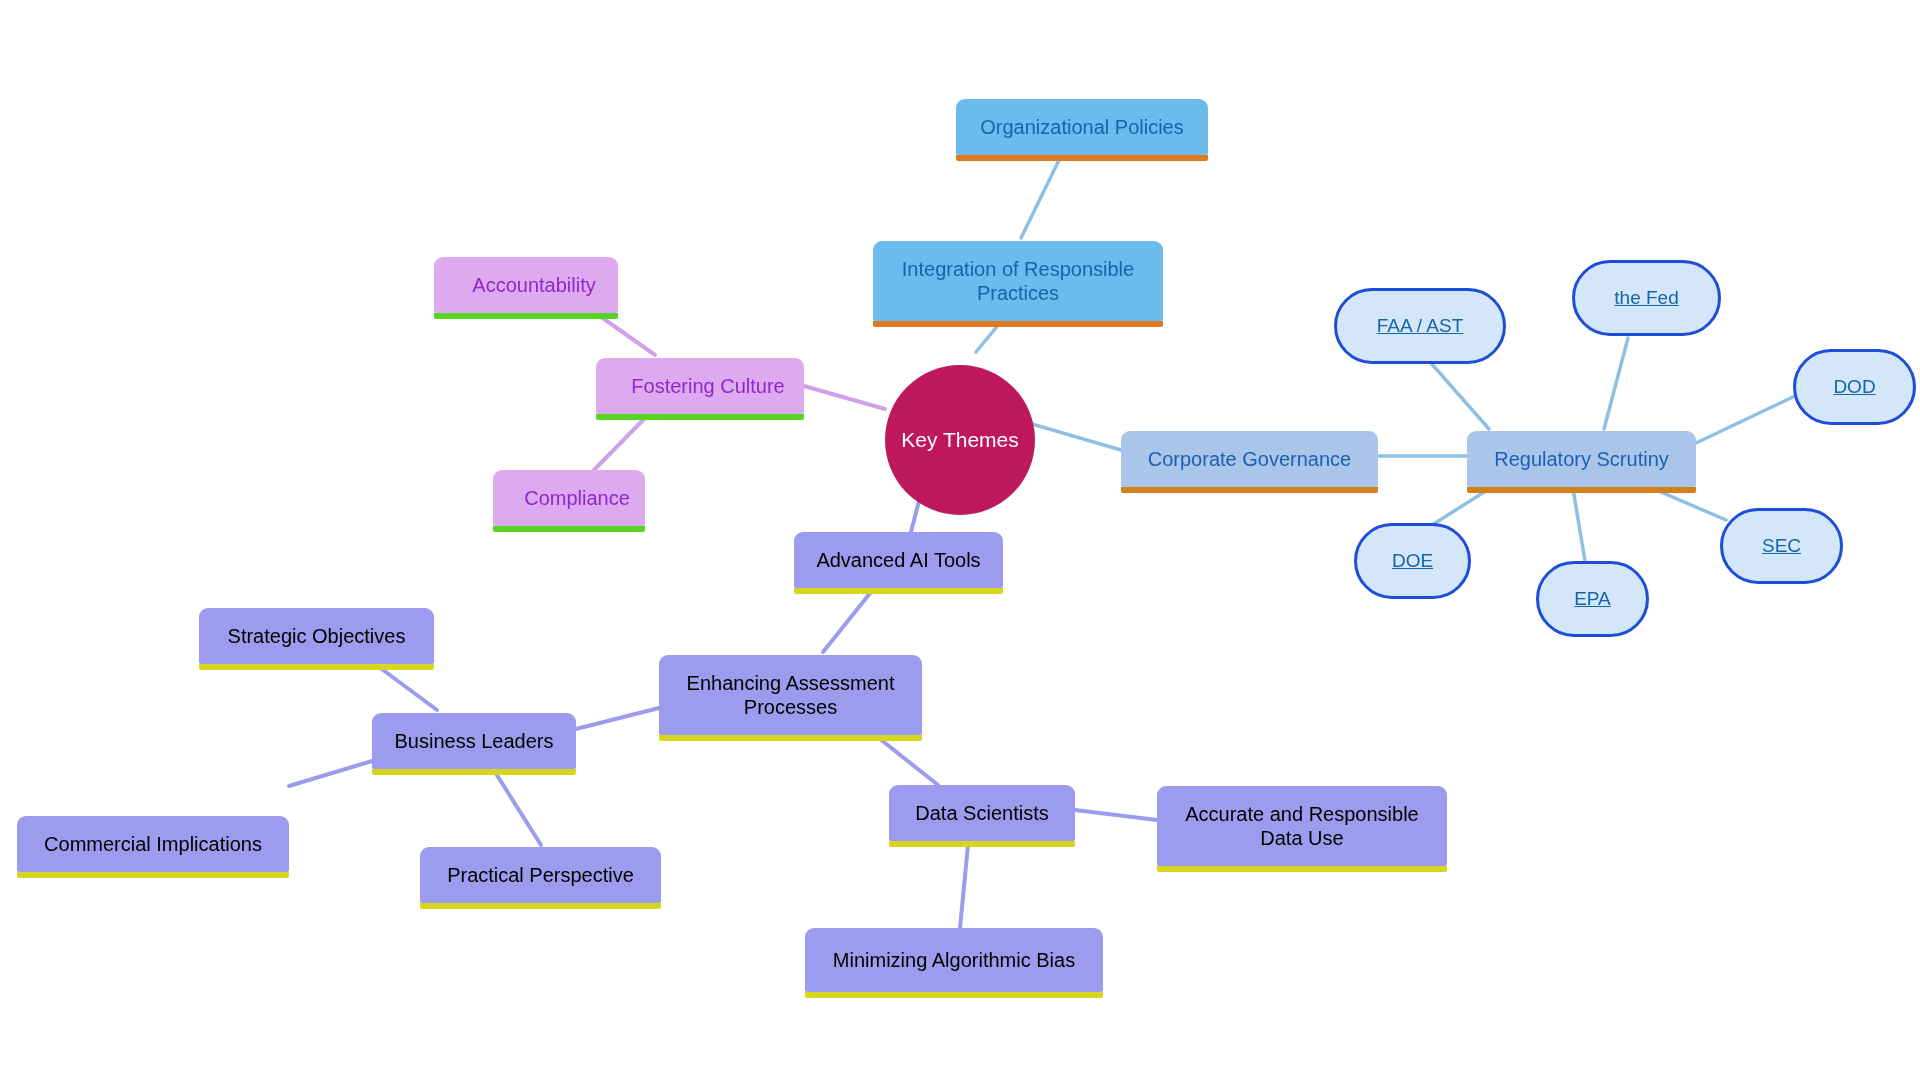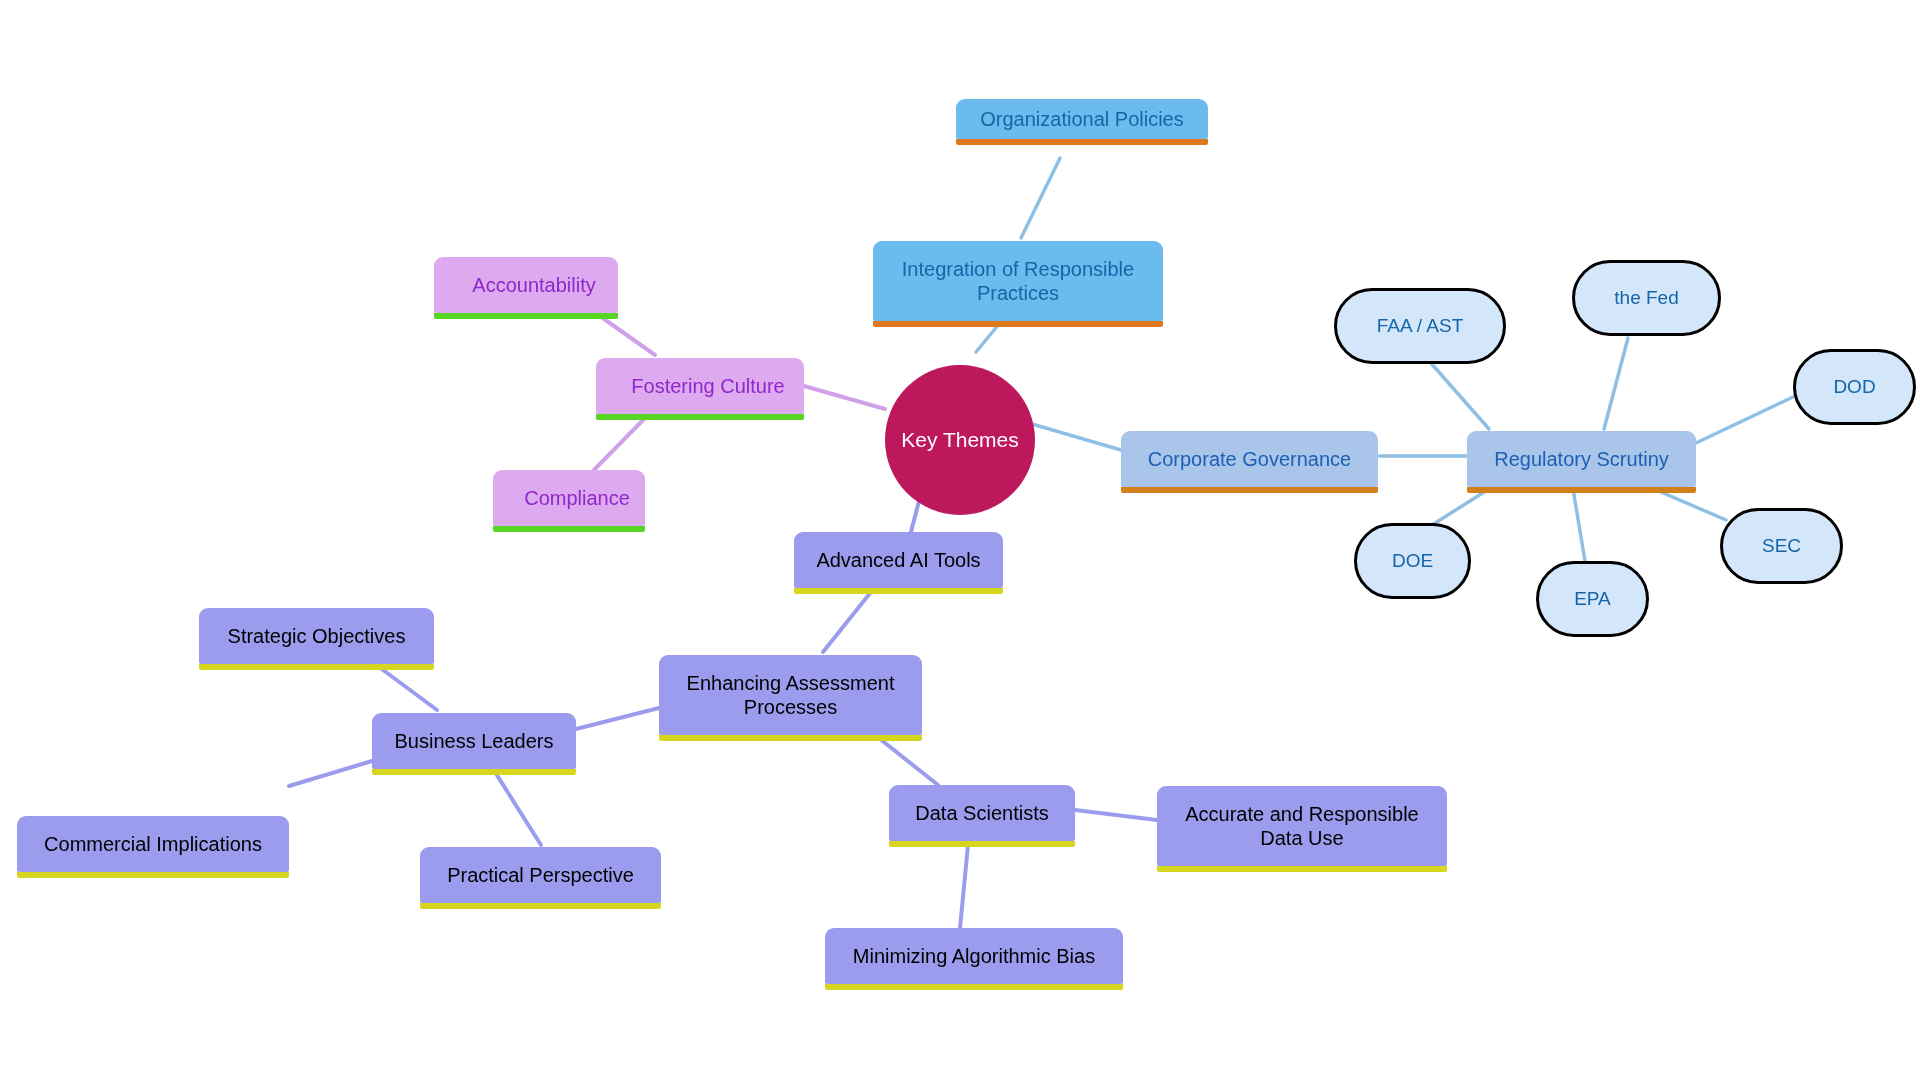--- a/index.html
+++ b/index.html
@@ -91,25 +91,26 @@
   
   .theme-periwinkle {
     background: #9c9cee;
     color: #000000;
   }
   .theme-periwinkle .node-underline { background: #d6d61e; }
 
   
   .node-pill {
     background: #d4e6fa;
-    border: 3px solid #000000;
+    border: 3px solid #1d4ed8;
     border-radius: 999px;
     color: #1565a8;
     font-size: 19px;
     padding: 12px 10px;
+    text-decoration: underline;
   }
 
   .node-label {
     pointer-events: none;
     display: block;
   }
 </style>
 </head>
 <body>
 
@@ -135,21 +136,21 @@
       <line x1="437" y1="710" x2="375" y2="664" stroke="#9c9cee" stroke-width="4" stroke-linecap="round"></line>
       <line x1="372" y1="761" x2="289" y2="786" stroke="#9c9cee" stroke-width="4" stroke-linecap="round"></line>
       <line x1="495" y1="772" x2="541" y2="845" stroke="#9c9cee" stroke-width="4" stroke-linecap="round"></line>
       <line x1="875" y1="735" x2="938" y2="785" stroke="#9c9cee" stroke-width="4" stroke-linecap="round"></line>
       <line x1="1075" y1="810" x2="1157" y2="820" stroke="#9c9cee" stroke-width="4" stroke-linecap="round"></line>
       <line x1="968" y1="845" x2="960" y2="928" stroke="#9c9cee" stroke-width="4" stroke-linecap="round"></line>
     </svg>
 
   <div id="node-layer">
       <div class="node node-root" style="left: 885px; top: 365px; width: 150px; height: 150px;"><span class="node-label">Key Themes</span></div>
-      <div class="node node-rect theme-skyblue" style="left: 956px; top: 99px; width: 252px; height: 40px;"><span class="node-label">Organizational Policies</span><span class="node-underline"></span></div>
+      <div class="node node-rect theme-skyblue" style="left: 956px; top: 99px; width: 252px; height: 56px;"><span class="node-label">Organizational Policies</span><span class="node-underline"></span></div>
       <div class="node node-rect theme-skyblue" style="left: 873px; top: 241px; width: 290px; height: 80px;"><span class="node-label">Integration of Responsible
 Practices</span><span class="node-underline"></span></div>
       <div class="node node-rect theme-steelblue" style="left: 1121px; top: 431px; width: 257px; height: 56px;"><span class="node-label">Corporate Governance</span><span class="node-underline"></span></div>
       <div class="node node-rect theme-steelblue" style="left: 1467px; top: 431px; width: 229px; height: 56px;"><span class="node-label">Regulatory Scrutiny</span><span class="node-underline"></span></div>
       <div class="node node-pill" style="left: 1334px; top: 288px; width: 172px; height: 76px;"><span class="node-label">FAA / AST</span></div>
       <div class="node node-pill" style="left: 1572px; top: 260px; width: 149px; height: 76px;"><span class="node-label">the Fed</span></div>
       <div class="node node-pill" style="left: 1793px; top: 349px; width: 123px; height: 76px;"><span class="node-label">DOD</span></div>
       <div class="node node-pill" style="left: 1720px; top: 508px; width: 123px; height: 76px;"><span class="node-label">SEC</span></div>
       <div class="node node-pill" style="left: 1536px; top: 561px; width: 113px; height: 76px;"><span class="node-label">EPA</span></div>
       <div class="node node-pill" style="left: 1354px; top: 523px; width: 117px; height: 76px;"><span class="node-label">DOE</span></div>
@@ -159,16 +160,16 @@
       <div class="node node-rect theme-periwinkle" style="left: 794px; top: 532px; width: 209px; height: 56px;"><span class="node-label">Advanced AI Tools</span><span class="node-underline"></span></div>
       <div class="node node-rect theme-periwinkle" style="left: 659px; top: 655px; width: 263px; height: 80px;"><span class="node-label">Enhancing Assessment
 Processes</span><span class="node-underline"></span></div>
       <div class="node node-rect theme-periwinkle" style="left: 372px; top: 713px; width: 204px; height: 56px;"><span class="node-label">Business Leaders</span><span class="node-underline"></span></div>
       <div class="node node-rect theme-periwinkle" style="left: 199px; top: 608px; width: 235px; height: 56px;"><span class="node-label">Strategic Objectives</span><span class="node-underline"></span></div>
       <div class="node node-rect theme-periwinkle" style="left: 17px; top: 784px; width: 272px; height: 56px; margin-top: 32px;"><span class="node-label">Commercial Implications</span><span class="node-underline"></span></div>
       <div class="node node-rect theme-periwinkle" style="left: 420px; top: 847px; width: 241px; height: 56px;"><span class="node-label">Practical Perspective</span><span class="node-underline"></span></div>
       <div class="node node-rect theme-periwinkle" style="left: 889px; top: 785px; width: 186px; height: 56px;"><span class="node-label">Data Scientists</span><span class="node-underline"></span></div>
       <div class="node node-rect theme-periwinkle" style="left: 1157px; top: 786px; width: 290px; height: 80px;"><span class="node-label">Accurate and Responsible
 Data Use</span><span class="node-underline"></span></div>
-      <div class="node node-rect theme-periwinkle" style="left: 805px; top: 928px; width: 298px; height: 56px; margin-left: 20px;"><span class="node-label">Minimizing Algorithmic Bias</span><span class="node-underline"></span></div>
+      <div class="node node-rect theme-periwinkle" style="left: 805px; top: 928px; width: 298px; height: 64px;"><span class="node-label">Minimizing Algorithmic Bias</span><span class="node-underline"></span></div>
     </div>
 
 </div>
 
 </body></html>

